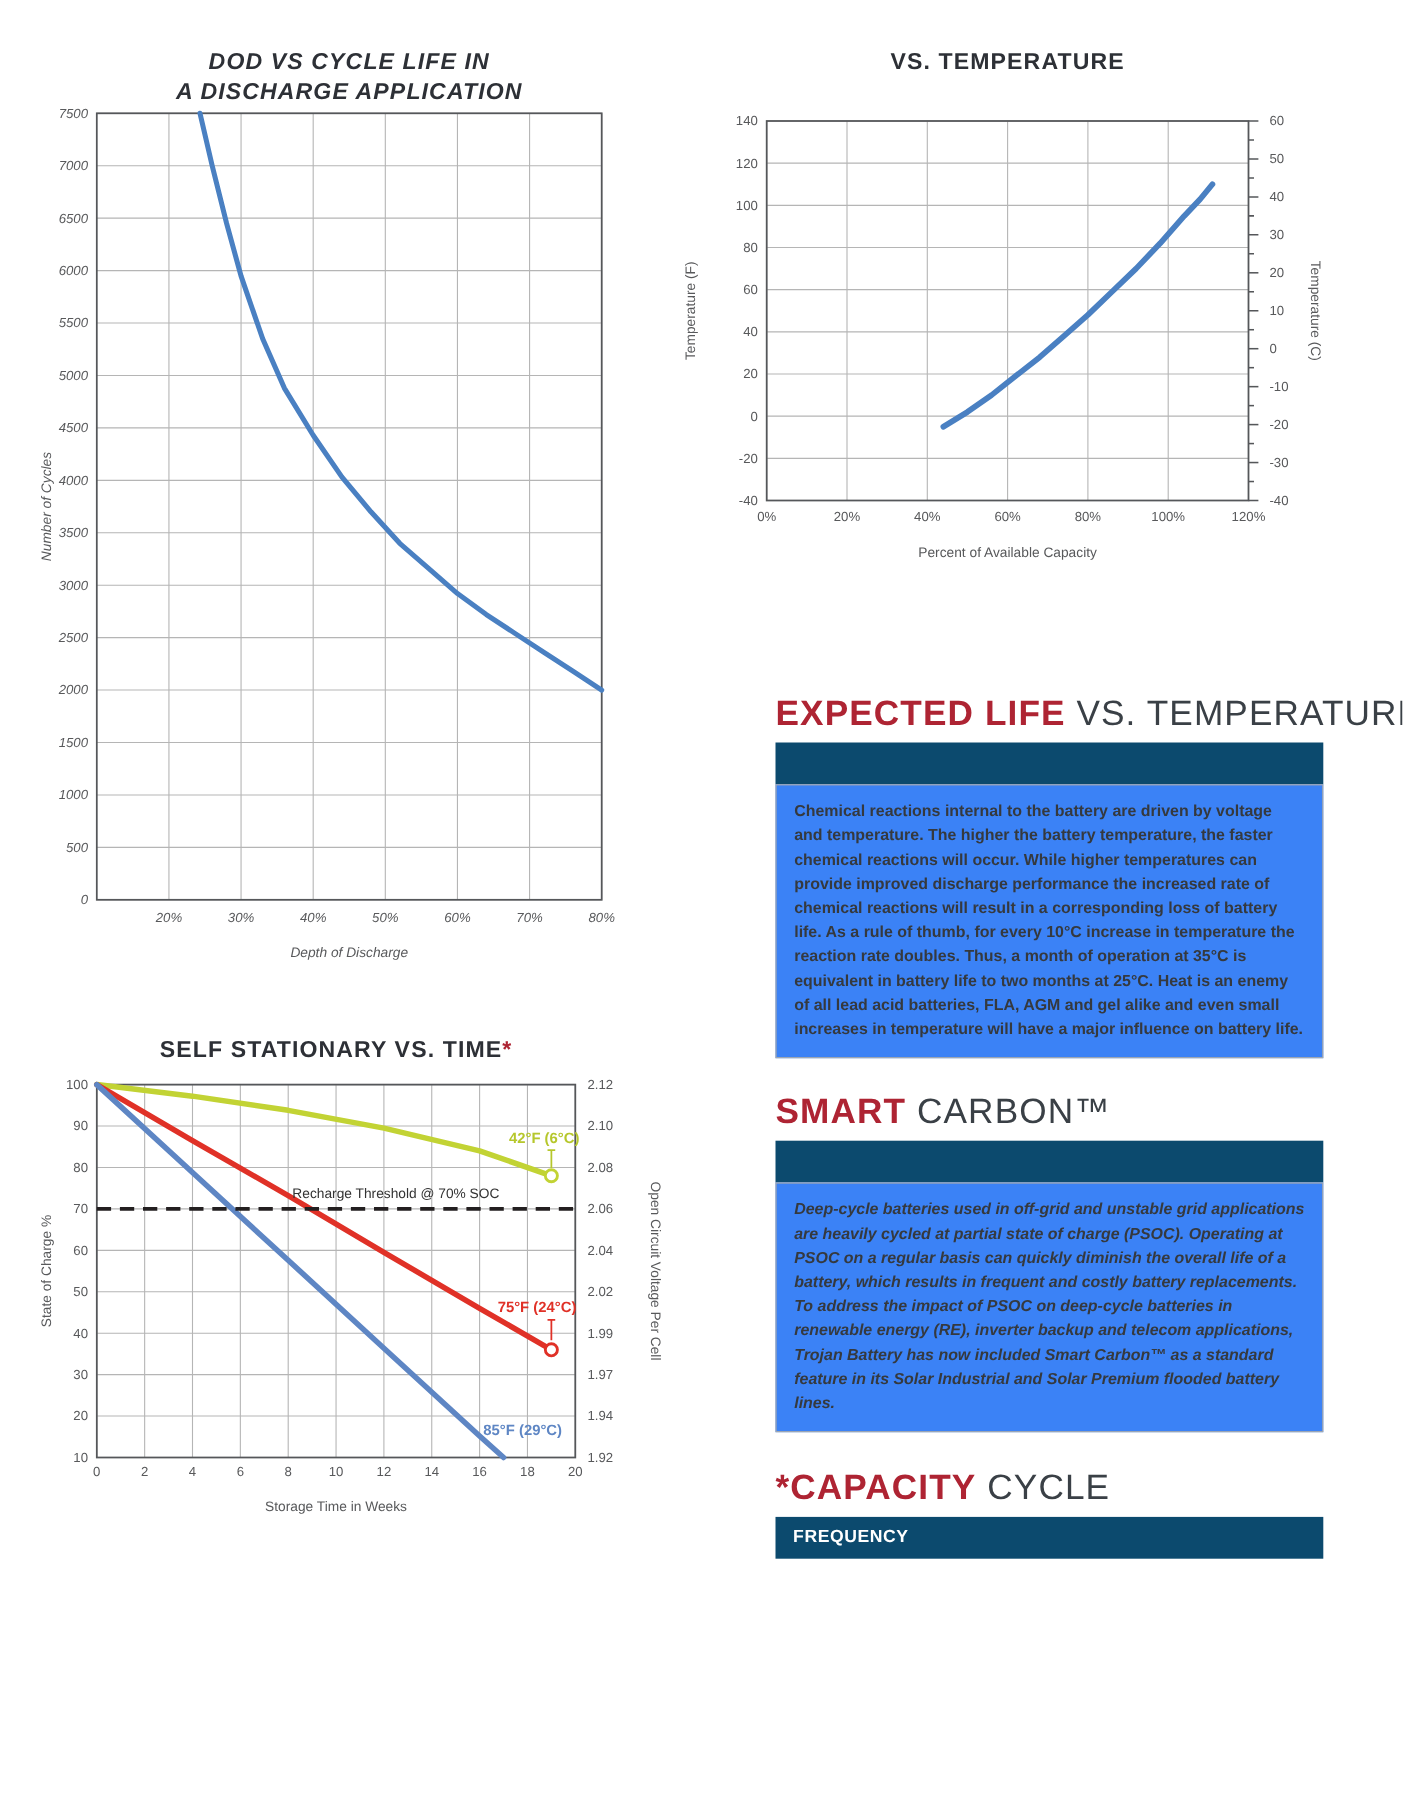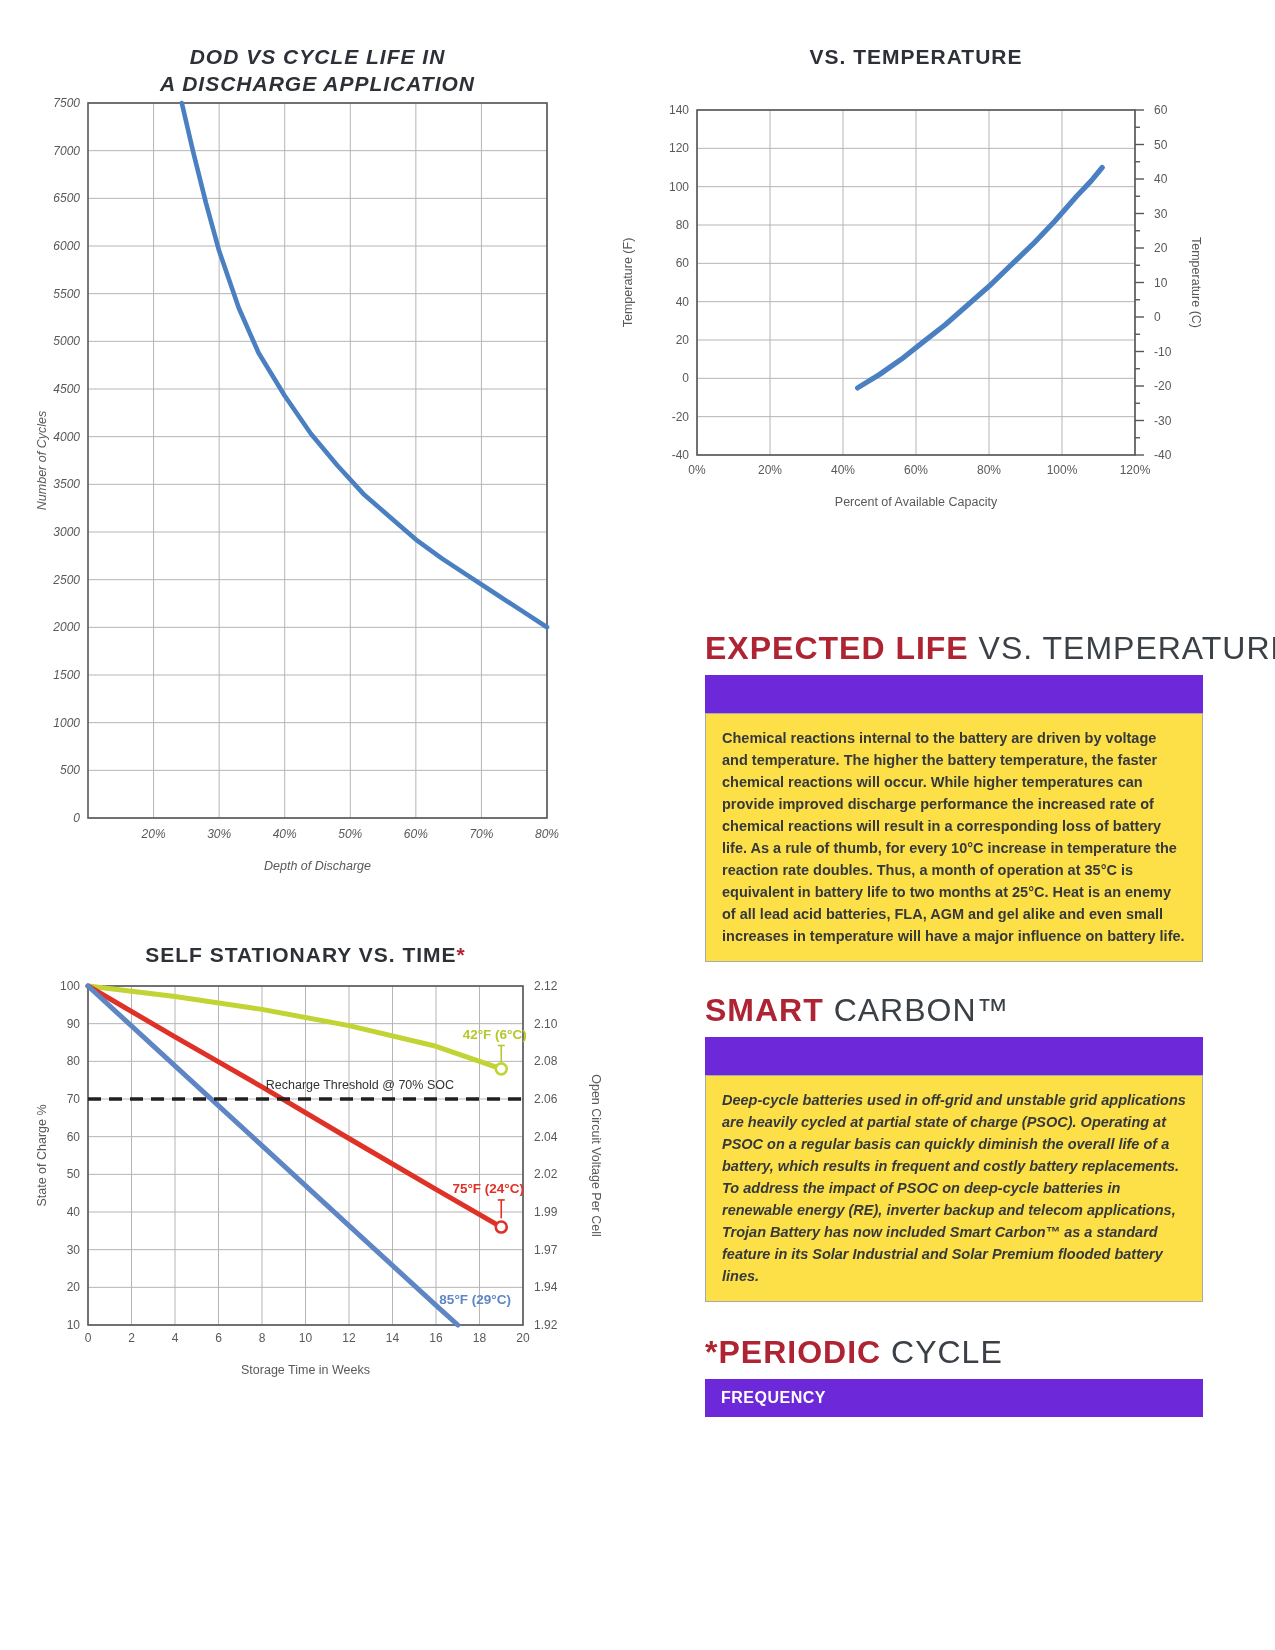--- a/index.html
+++ b/index.html
@@ -13,24 +13,24 @@
   .grid{stroke:#b5b5b5;stroke-width:1;}
   .frame{fill:none;stroke:#55575a;stroke-width:1.6;}
   .tick{stroke:#55575a;stroke-width:1.4;}
   .ticklbl{font-size:12px;fill:#58595b;}
   .axislbl{font-size:12.5px;fill:#58595b;}
   .ann{font-family:"Liberation Sans",sans-serif;}
   .section{position:absolute;left:705px;width:498px;}
   .sec-header{font-size:32px;letter-spacing:1px;white-space:nowrap;}
   .sec-header .hd-accent{font-weight:800;color:#ae2433;}
   .sec-header .hd-rest{font-weight:400;color:#3a4046;}
-  .sec-bar{background:#6d28d9;height:38px;display:flex;align-items:center;}
+  .sec-bar{background:#0c4a6e;height:38px;display:flex;align-items:center;}
   .sec-bar .bar-label{color:#ffffff;font-weight:700;font-size:16px;letter-spacing:.5px;
                       padding-left:16px;}
-  .sec-box{border:1px solid #a7a9ac;background:#fde047;padding:13px 16px 14px 16px;}
+  .sec-box{border:1px solid #a7a9ac;background:#3b82f6;padding:13px 16px 14px 16px;}
   .sec-box .body-text{font-size:14.5px;line-height:22px;font-weight:700;color:#35393e;}
 </style>
 </head>
 <body>
 
 <div id="page">
 
   <div class="chart" style="left:30px;top:40px;width:575px;height:845px;font-style:italic;">
     <div class="chart-title" style="left:58px;top:4px;width:459px;">
       <div>DOD VS CYCLE LIFE IN</div>
@@ -266,20 +266,20 @@
     <div class="sec-bar" style="margin-top:8px;">
       <span class="bar-label"></span>
     </div>
     <div class="sec-box" style="min-height:180px;font-style:italic;">
       <div class="body-text">Deep-cycle batteries used in off-grid and unstable grid applications are heavily cycled at partial state of charge (PSOC). Operating at PSOC on a regular basis can quickly diminish the overall life of a battery, which results in frequent and costly battery replacements. To address the impact of PSOC on deep-cycle batteries in renewable energy (RE), inverter backup and telecom applications, Trojan Battery has now included Smart Carbon™ as a standard feature in its Solar Industrial and Solar Premium flooded battery lines.</div>
     </div>
   </div>
 
   <div class="section" style="top:1334px;">
     <div class="sec-header">
-      <span class="hd-accent">*PERIODIC</span><span class="hd-rest"> CYCLE</span>
+      <span class="hd-accent">*CAPACITY</span><span class="hd-rest"> CYCLE</span>
     </div>
     <div class="sec-bar" style="margin-top:8px;">
       <span class="bar-label">FREQUENCY</span>
     </div>
   </div>
 
 </div>
 
 </body></html>

